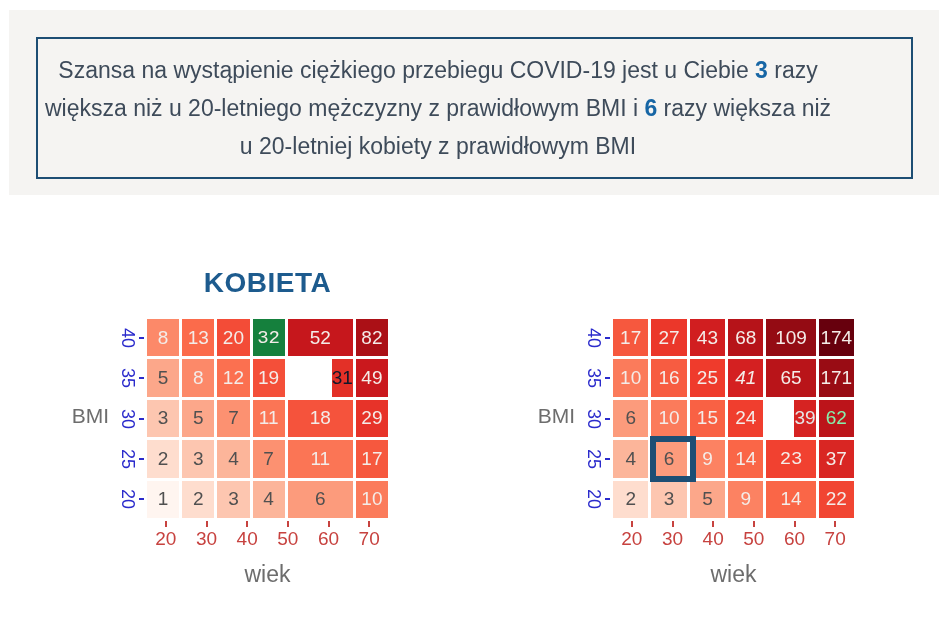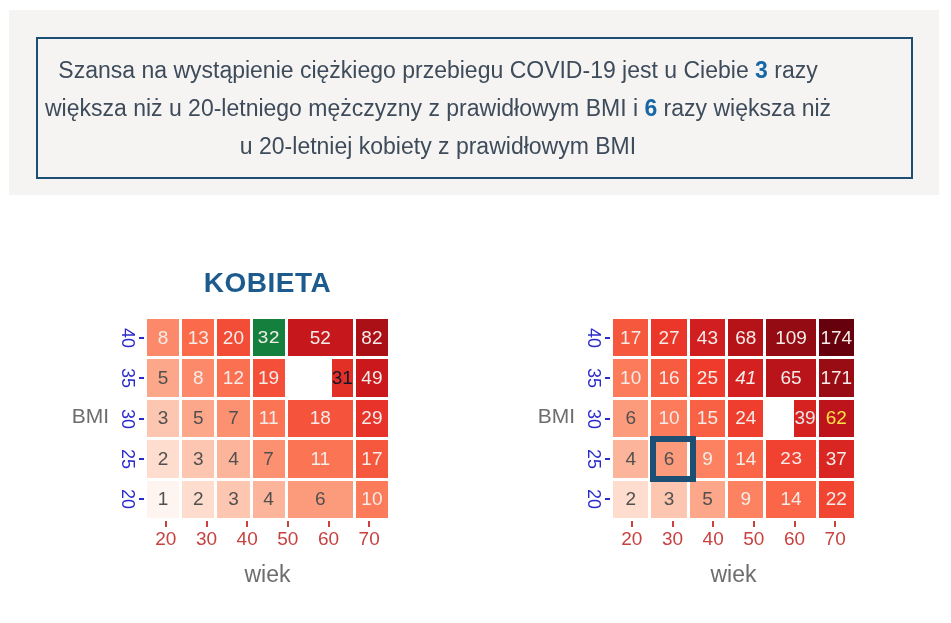--- a/index.html
+++ b/index.html
@@ -125,21 +125,21 @@
         <div class="cell" style="background: rgb(247, 92, 65); color: rgb(244, 236, 232);">16</div>
         <div class="cell" style="background: rgb(239, 59, 44); color: rgb(244, 236, 232);">25</div>
         <div class="cell" style="background: rgb(212, 32, 33); color: rgb(244, 236, 232); font-style: italic;">41</div>
         <div class="cell" style="background: rgb(185, 20, 25); color: rgb(244, 236, 232);">65</div>
         <div class="cell" style="background: rgb(153, 12, 20); color: rgb(244, 236, 232);">171</div>
         <div class="cell" style="background: rgb(252, 155, 124); color: rgb(80, 80, 80);">6</div>
         <div class="cell" style="background: rgb(251, 123, 91); color: rgb(244, 236, 232);">10</div>
         <div class="cell" style="background: rgb(249, 97, 68); color: rgb(244, 236, 232);">15</div>
         <div class="cell" style="background: rgb(240, 62, 46); color: rgb(244, 236, 232);">24</div>
         <div class="cell" style="background: rgb(214, 35, 34); color: #e5e5e5; margin-left: 28px;">39</div>
-        <div class="cell" style="background: rgb(188, 20, 26); color: #fde047;">62</div>
+        <div class="cell" style="background: rgb(188, 20, 26); color: #86efac;">62</div>
         <div class="cell" style="background: rgb(252, 181, 154); color: rgb(80, 80, 80);">4</div>
         <div class="cell" style="background: rgb(252, 155, 124); color: rgb(80, 80, 80);">6</div>
         <div class="cell" style="background: rgb(252, 130, 98); color: rgb(244, 236, 232);">9</div>
         <div class="cell" style="background: rgb(250, 102, 71); color: rgb(244, 236, 232);">14</div>
         <div class="cell" style="background: rgb(241, 65, 48); color: rgb(244, 236, 232); font-family: Liberation Mono, monospace;">23</div>
         <div class="cell" style="background: rgb(217, 38, 35); color: rgb(244, 236, 232);">37</div>
         <div class="cell" style="background: rgb(254, 221, 206); color: rgb(80, 80, 80);">2</div>
         <div class="cell" style="background: rgb(253, 198, 176); color: rgb(80, 80, 80);">3</div>
         <div class="cell" style="background: rgb(252, 167, 138); color: rgb(80, 80, 80);">5</div>
         <div class="cell" style="background: rgb(252, 130, 98); color: rgb(244, 236, 232);">9</div>

